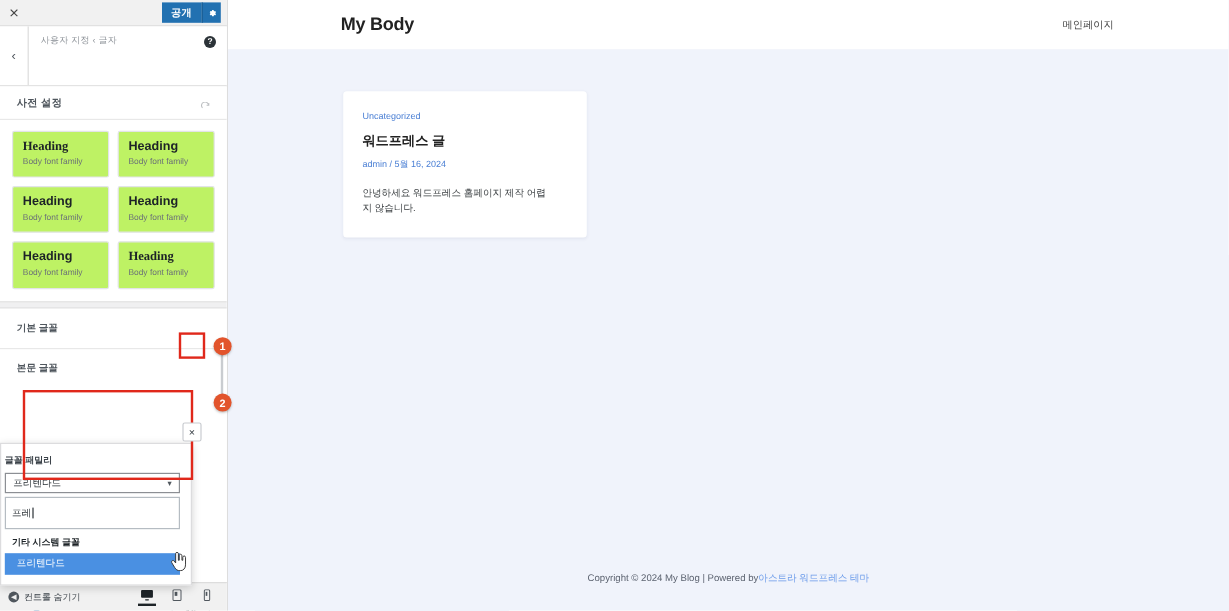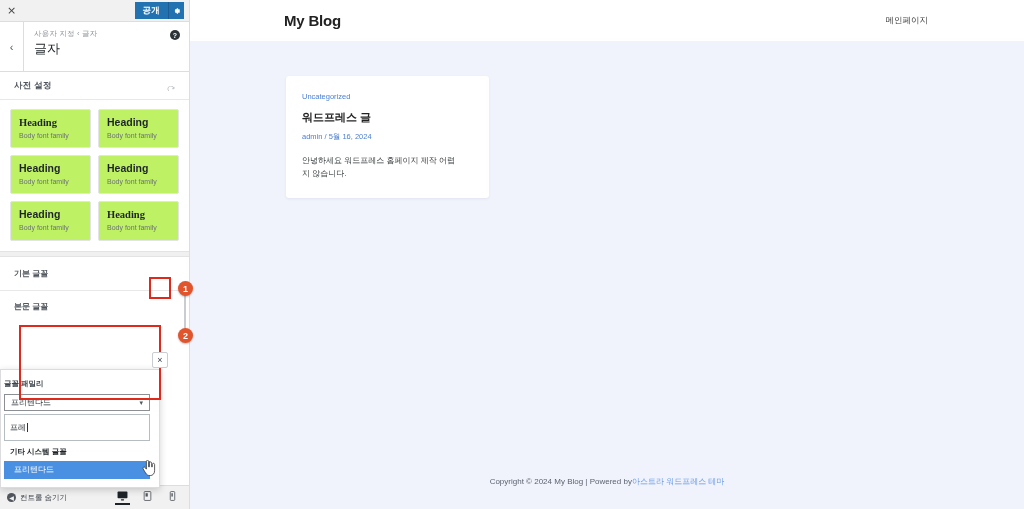--- a/index.html
+++ b/index.html
@@ -248,21 +248,20 @@
               <path d="M17.3 11.5l-1.2-.7c.1-.5.1-1.1 0-1.6l1.2-.7a.5.5 0 00.2-.6l-1.3-2.2a.5.5 0 00-.6-.2l-1.3.5c-.4-.3-.9-.6-1.4-.8l-.2-1.4a.5.5 0 00-.5-.4H9.8a.5.5 0 00-.5.4l-.2 1.4c-.5.2-1 .5-1.4.8l-1.3-.5a.5.5 0 00-.6.2L4.5 7.9a.5.5 0 00.2.6l1.2.7c-.1.5-.1 1.1 0 1.6l-1.2.7a.5.5 0 00-.2.6l1.3 2.2c.1.2.4.3.6.2l1.3-.5c.4.3.9.6 1.4.8l.2 1.4c0 .2.2.4.5.4h2.4c.3 0 .5-.2.5-.4l.2-1.4c.5-.2 1-.5 1.4-.8l1.3.5c.2.1.5 0 .6-.2l1.3-2.2a.5.5 0 00-.2-.6z"></path>
             </svg>
         </div>
       </div>
     </div>
 
     <div class="cz-header">
       <div class="cz-back">‹</div>
       <div class="cz-titleblock">
         <div class="cz-breadcrumb">사용자 지정 ‹ 글자</div>
-        <div class="cz-pagetitle">글자</div>
         <div class="cz-help">?</div>
       </div>
     </div>
 
     <div class="cz-body">
 
       <div class="section-head">
         <span class="s-title">사전 설정</span>
         <span class="reset-ico">
           <svg viewBox="0 0 20 20">
@@ -399,21 +398,21 @@
   </div>
 
   <div class="ann-box" style="left:149px; top:277px; width:22px; height:22px;"></div>
   <div class="ann-box" style="left:19px; top:325px; width:142px; height:75px;"></div>
   <div class="ann-line" style="left:184px; top:295px; width:2px; height:40px;"></div>
   <div class="ann-badge" style="left:178px; top:281px;">1</div>
   <div class="ann-badge" style="left:178px; top:328px;">2</div>
 
   <div class="preview">
     <div class="site-header">
-      <div class="site-title">My Blog</div>
+      <div class="site-title">My Body</div>
       <div class="site-nav">메인페이지</div>
     </div>
     <div class="site-main">
       <div class="post-card">
         <div class="post-cat">Uncategorized</div>
         <div class="post-title">워드프레스 글</div>
         <div class="post-meta">admin / 5월 16, 2024</div>
         <div class="post-excerpt">안녕하세요 워드프레스 홈페이지 제작 어렵지 않습니다.</div>
       </div>
     </div>

